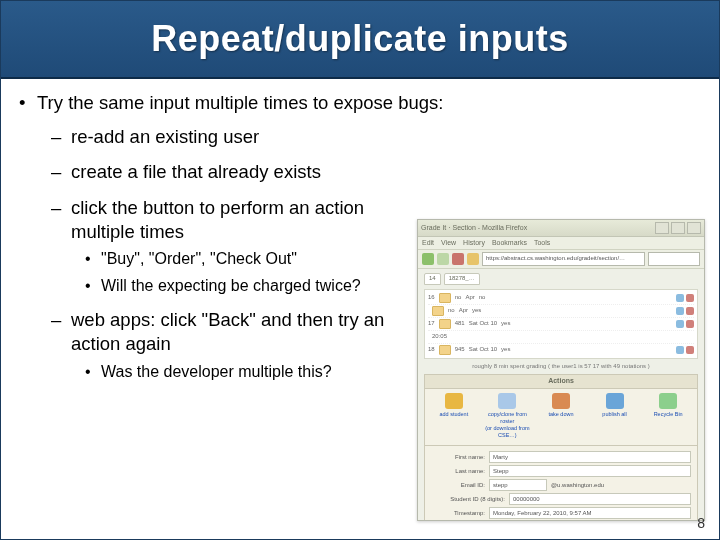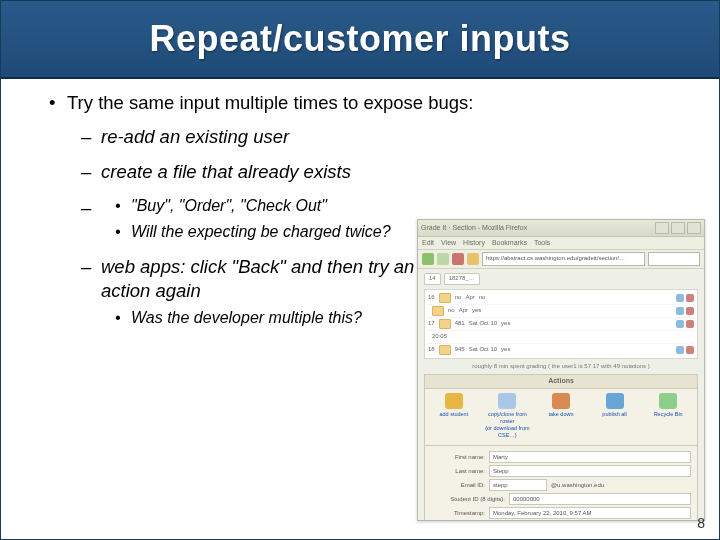--- a/index.html
+++ b/index.html
@@ -33,26 +33,25 @@
     font-weight: bold;
     color: #fff;
     text-shadow: 1px 1px 2px rgba(0,0,0,0.4);
     letter-spacing: 0.5px;
   }
   .body {
     padding: 12px 18px 0 18px;
     font-size: 18.5px;
     line-height: 1.28;
     position: relative;
-    margin-left: 30px;
   }
   ul.lvl1 { list-style: none; padding-left: 0; margin: 0; }
   ul.lvl1 > li { position: relative; padding-left: 18px; margin-bottom: 10px; }
   ul.lvl1 > li::before { content: "•"; position: absolute; left: 0; top: 0; }
-  ul.lvl2 { list-style: none; padding-left: 0; margin: 6px 0 0 0; font-style: italic; }
+  ul.lvl2 { list-style: none; padding-left: 0; margin: 6px 0 0 0; }
   ul.lvl2 > li { position: relative; padding-left: 20px; margin: 10px 0 12px 14px; }
   ul.lvl2 > li::before { content: "–"; position: absolute; left: 0; top: 0; }
   ul.lvl3 { list-style: none; padding-left: 0; margin: 4px 0 0 0; font-size: 16px; }
   ul.lvl3 > li { position: relative; padding-left: 16px; margin: 6px 0 6px 14px; }
   ul.lvl3 > li::before { content: "•"; position: absolute; left: 0; top: 0; }
 
   .narrow { max-width: 360px; }
 
   .page-num {
     position: absolute;
@@ -171,32 +170,33 @@
   .frow { display: flex; align-items: center; gap: 4px; margin: 2px 0; font-size: 6px; color: #555; }
   .frow label { width: 54px; text-align: right; }
   .frow .fld { flex: 1; height: 10px; background: #fff; border: 1px solid #c7c9ba; font-size: 6px; padding: 0 3px; display: flex; align-items: center; color: #555; }
 </style>
 </head>
 <body>
 
 <div class="slide">
 
   <div class="title-bar">
-    <h1>Repeat/customer inputs</h1>
+    <h1>Repeat/duplicate inputs</h1>
   </div>
 
   <div class="body">
 
     <ul class="lvl1">
       <li>
         <span>Try the same input multiple times to expose bugs:</span>
         <ul class="lvl2">
           <li>re-add an existing user</li>
           <li>create a file that already exists</li>
           <li class="narrow">
+            <span>click the button to perform an action multiple times</span>
             <ul class="lvl3">
               <li>"Buy", "Order", "Check Out"</li>
               <li>Will the expecting be charged twice?</li>
             </ul>
           </li>
           <li class="narrow">
             <span>web apps: click "Back" and then try an action again</span>
             <ul class="lvl3">
               <li>Was the developer multiple this?</li>
             </ul>

